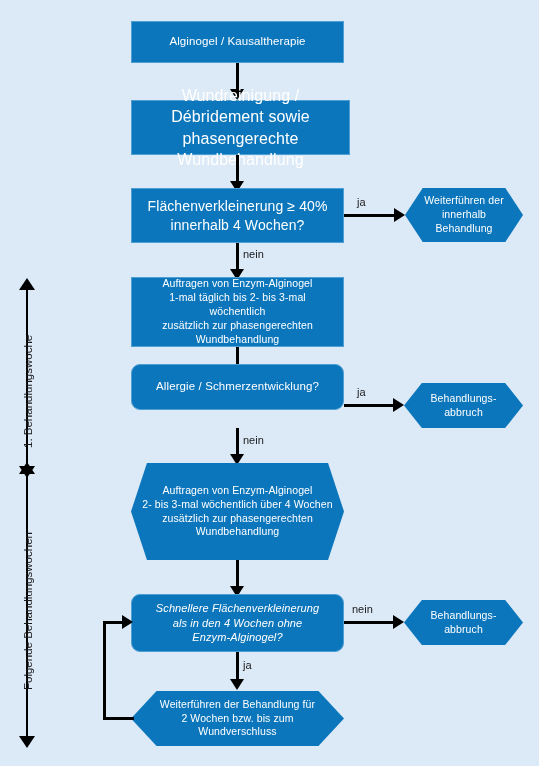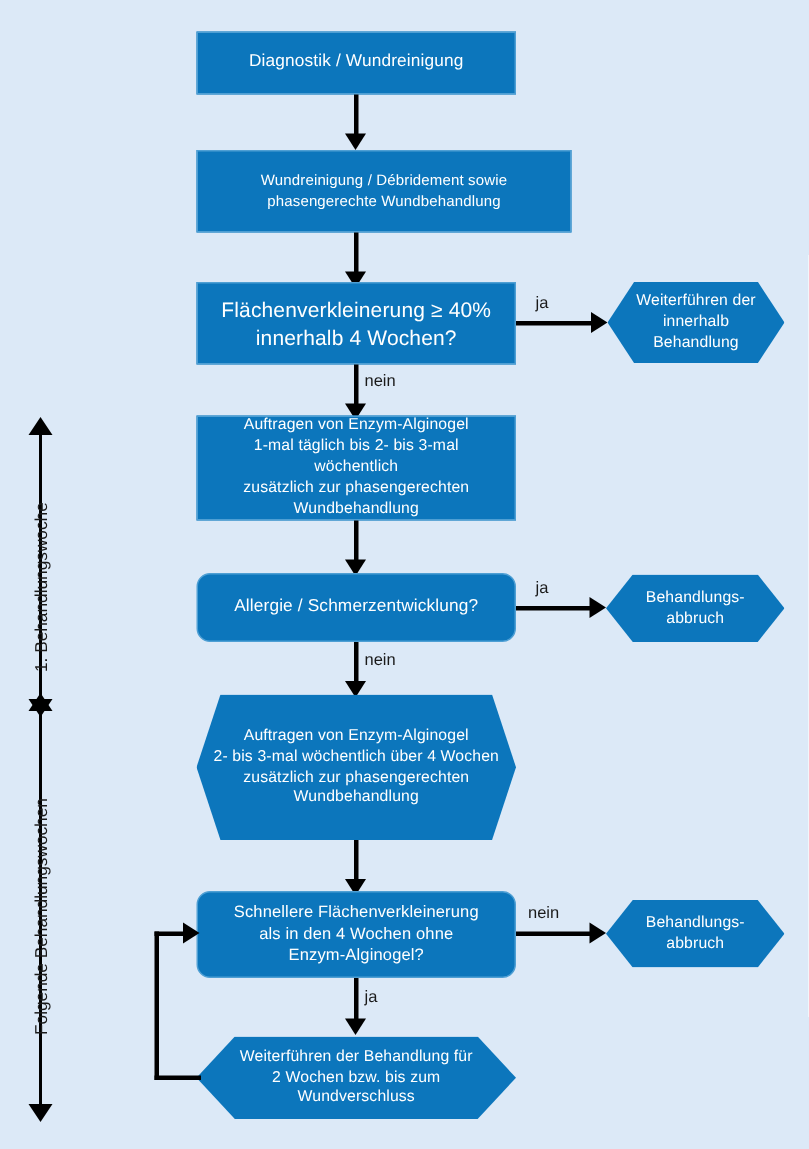--- a/index.html
+++ b/index.html
@@ -123,27 +123,27 @@
   <div class="phase-line" style="top:288px; height:190px;"></div>
   <div class="tip-down" style="top:466px;"></div>
   <div class="phase-label" style="left:22px; top:448px;">1. Behandlungswoche</div>
 
   <div class="tip-up" style="top:462px;"></div>
   <div class="phase-line" style="top:472px; height:266px;"></div>
   <div class="tip-down" style="top:736px;"></div>
   <div class="phase-label" style="left:22px; top:690px;">Folgende Behandlungswochen</div>
 
   <div class="node rect" style="left:131px; top:21px; width:213px; height:42px; font-size:11.5px;">
-    <span class="txt">Diagnostik / Wundreinigung</span>
+    <span class="txt">Alginogel / Kausaltherapie</span>
   </div>
 
   <div class="vline" style="left:236px; top:63px; height:30px;"></div>
   <div class="arrow-down" style="left:230px; top:89px;"></div>
 
-  <div class="node rect" style="left:131px; top:100px; width:250px; height:55px; font-size:10px;">
+  <div class="node rect" style="left:131px; top:100px; width:219px; height:55px; font-size:16px;">
     <span class="txt">Wundreinigung / Débridement sowie
 phasengerechte Wundbehandlung</span>
   </div>
 
   <div class="vline" style="left:236px; top:155px; height:30px;"></div>
   <div class="arrow-down" style="left:230px; top:181px;"></div>
 
   <div class="node rect" style="left:131px; top:188px; width:213px; height:55px; font-size:14px;">
     <span class="txt">Flächenverkleinerung ≥ 40%
 innerhalb 4 Wochen?</span>
@@ -166,21 +166,21 @@
   <div class="node rect" style="left:131px; top:277px; width:213px; height:70px; font-size:10.5px;">
     <span class="txt">Auftragen von Enzym-Alginogel
 1-mal täglich bis 2- bis 3-mal wöchentlich
 zusätzlich zur phasengerechten
 Wundbehandlung</span>
   </div>
 
   <div class="vline" style="left:236px; top:347px; height:30px;"></div>
   <div class="arrow-down" style="left:230px; top:373px;"></div>
 
-  <div class="node rounded" style="left:131px; top:382px; width:213px; height:46px; font-size:11.5px;">
+  <div class="node rounded" style="left:131px; top:364px; width:213px; height:46px; font-size:11.5px;">
     <span class="txt">Allergie / Schmerzentwicklung?</span>
   </div>
 
   <div class="hline" style="left:344px; top:404px; width:52px;"></div>
   <div class="arrow-right" style="left:393px; top:398px;"></div>
   <div class="edge-label" style="left:357px; top:386px;">ja</div>
 
   <div class="node hex-term" style="left:404px; top:383px; width:119px; height:45px; font-size:10.5px;">
     <span class="txt">Behandlungs-
 abbruch</span>
@@ -193,21 +193,21 @@
   <div class="node hex-wide" style="left:131px; top:463px; width:213px; height:97px; font-size:10.5px;">
     <span class="txt">Auftragen von Enzym-Alginogel
 2- bis 3-mal wöchentlich über 4 Wochen
 zusätzlich zur phasengerechten
 Wundbehandlung</span>
   </div>
 
   <div class="vline" style="left:236px; top:560px; height:30px;"></div>
   <div class="arrow-down" style="left:230px; top:586px;"></div>
 
-  <div class="node rounded" style="left:131px; top:594px; width:213px; height:58px; font-size:11px;">
+  <div class="node rounded" style="left:131px; top:594px; width:213px; height:58px; font-size:11px;font-style:italic;">
     <span class="txt">Schnellere Flächenverkleinerung
 als in den 4 Wochen ohne
 Enzym-Alginogel?</span>
   </div>
 
   <div class="hline" style="left:344px; top:621px; width:52px;"></div>
   <div class="arrow-right" style="left:393px; top:615px;"></div>
   <div class="edge-label" style="left:352px; top:603px;">nein</div>
 
   <div class="node hex-term" style="left:404px; top:600px; width:119px; height:45px; font-size:10.5px;">

